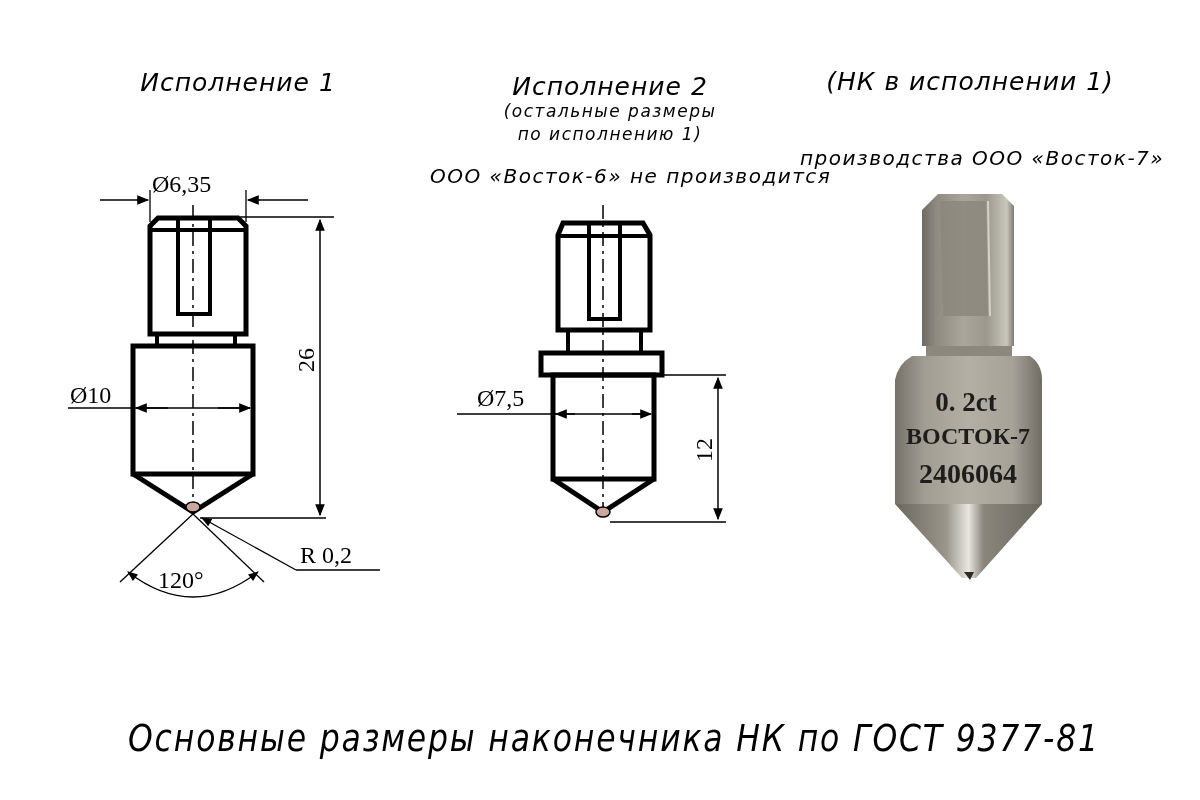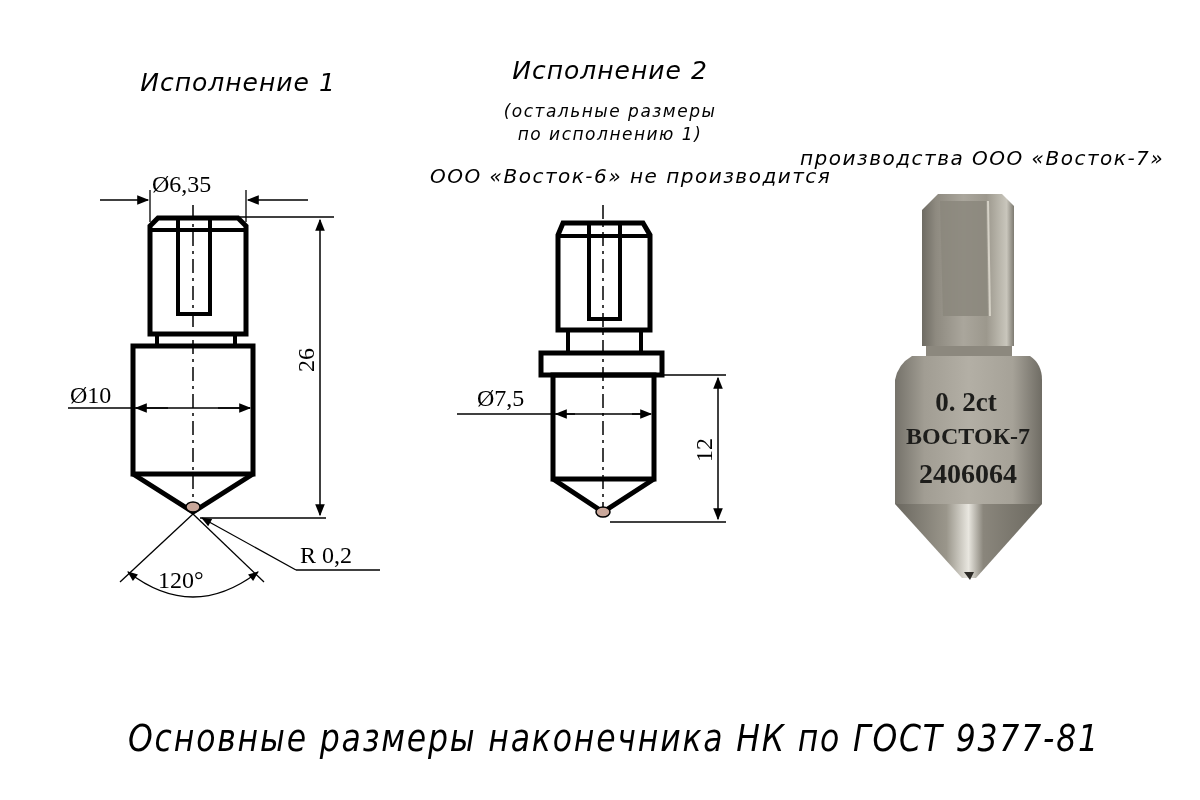--- a/index.html
+++ b/index.html
@@ -4,21 +4,21 @@
 <style>
   html, body { margin: 0; padding: 0; background: #ffffff; }
   body { width: 1200px; height: 800px; position: relative; overflow: hidden;
          font-family: "DejaVu Sans", sans-serif; color: #000; }
   .ttl { position: absolute; font-style: italic; text-align: center; white-space: nowrap;
          font-family: "DejaVu Sans", sans-serif; letter-spacing: 1px; }
   .ttl-main { font-size: 25px; }
   .ttl-sub  { font-size: 17px; letter-spacing: 1.5px; }
   .ttl-note { font-size: 20px; letter-spacing: 1.5px; }
   #t1 { left: 110px; top: 68px; width: 200px; margin-left: 28px; }
-  #t2 { left: 450px; top: 56px; width: 320px; }
+  #t2 { left: 450px; top: 72px; width: 320px; }
   #t2s { left: 450px; top: 100px; width: 320px; line-height: 23px; }
   #t2n { left: 430px; top: 164px; width: 360px; }
   #t3 { left: 800px; top: 64px; width: 340px; line-height: 36px; }
   #t3n { left: 800px; top: 146px; width: 340px; }
   #caption { position: absolute; left: 128px; top: 716px; width: 1020px;
              font-size: 38px; font-style: italic; letter-spacing: 2px; white-space: nowrap;
              font-family: "DejaVu Sans Condensed", "DejaVu Sans", sans-serif;
              transform: scaleX(0.92); transform-origin: left center; }
   svg text.dim { font-family: "Liberation Serif", serif; font-size: 24px; fill: #000; }
   .stamp { font-family: "Liberation Serif", serif; font-weight: bold; fill: #1d1d1b; }
@@ -29,20 +29,21 @@
 <div id="t1" class="ttl ttl-main">Исполнение 1</div>
 
 <div id="t2" class="ttl ttl-main">Исполнение 2</div>
 <div id="t2s" class="ttl ttl-sub">
   <div>(остальные размеры</div>
   <div>по исполнению 1)</div>
 </div>
 <div id="t2n" class="ttl ttl-note">ООО «Восток-6» не производится</div>
 
 <div id="t3" class="ttl ttl-main">
+  <div>(НК в исполнении 1)</div>
 </div>
 <div id="t3n" class="ttl ttl-note">производства ООО «Восток-7»</div>
 
 <svg style="position:absolute;left:0;top:0" width="400" height="620" viewBox="0 0 400 620">
   <defs>
     <marker id="arr" viewBox="0 0 10 10" refX="9" refY="5" markerWidth="10" markerHeight="8" orient="auto-start-reverse">
       <path d="M0,1 L10,5 L0,9 z" fill="#000"></path>
     </marker>
   </defs>
   <g stroke="#000" fill="none">

